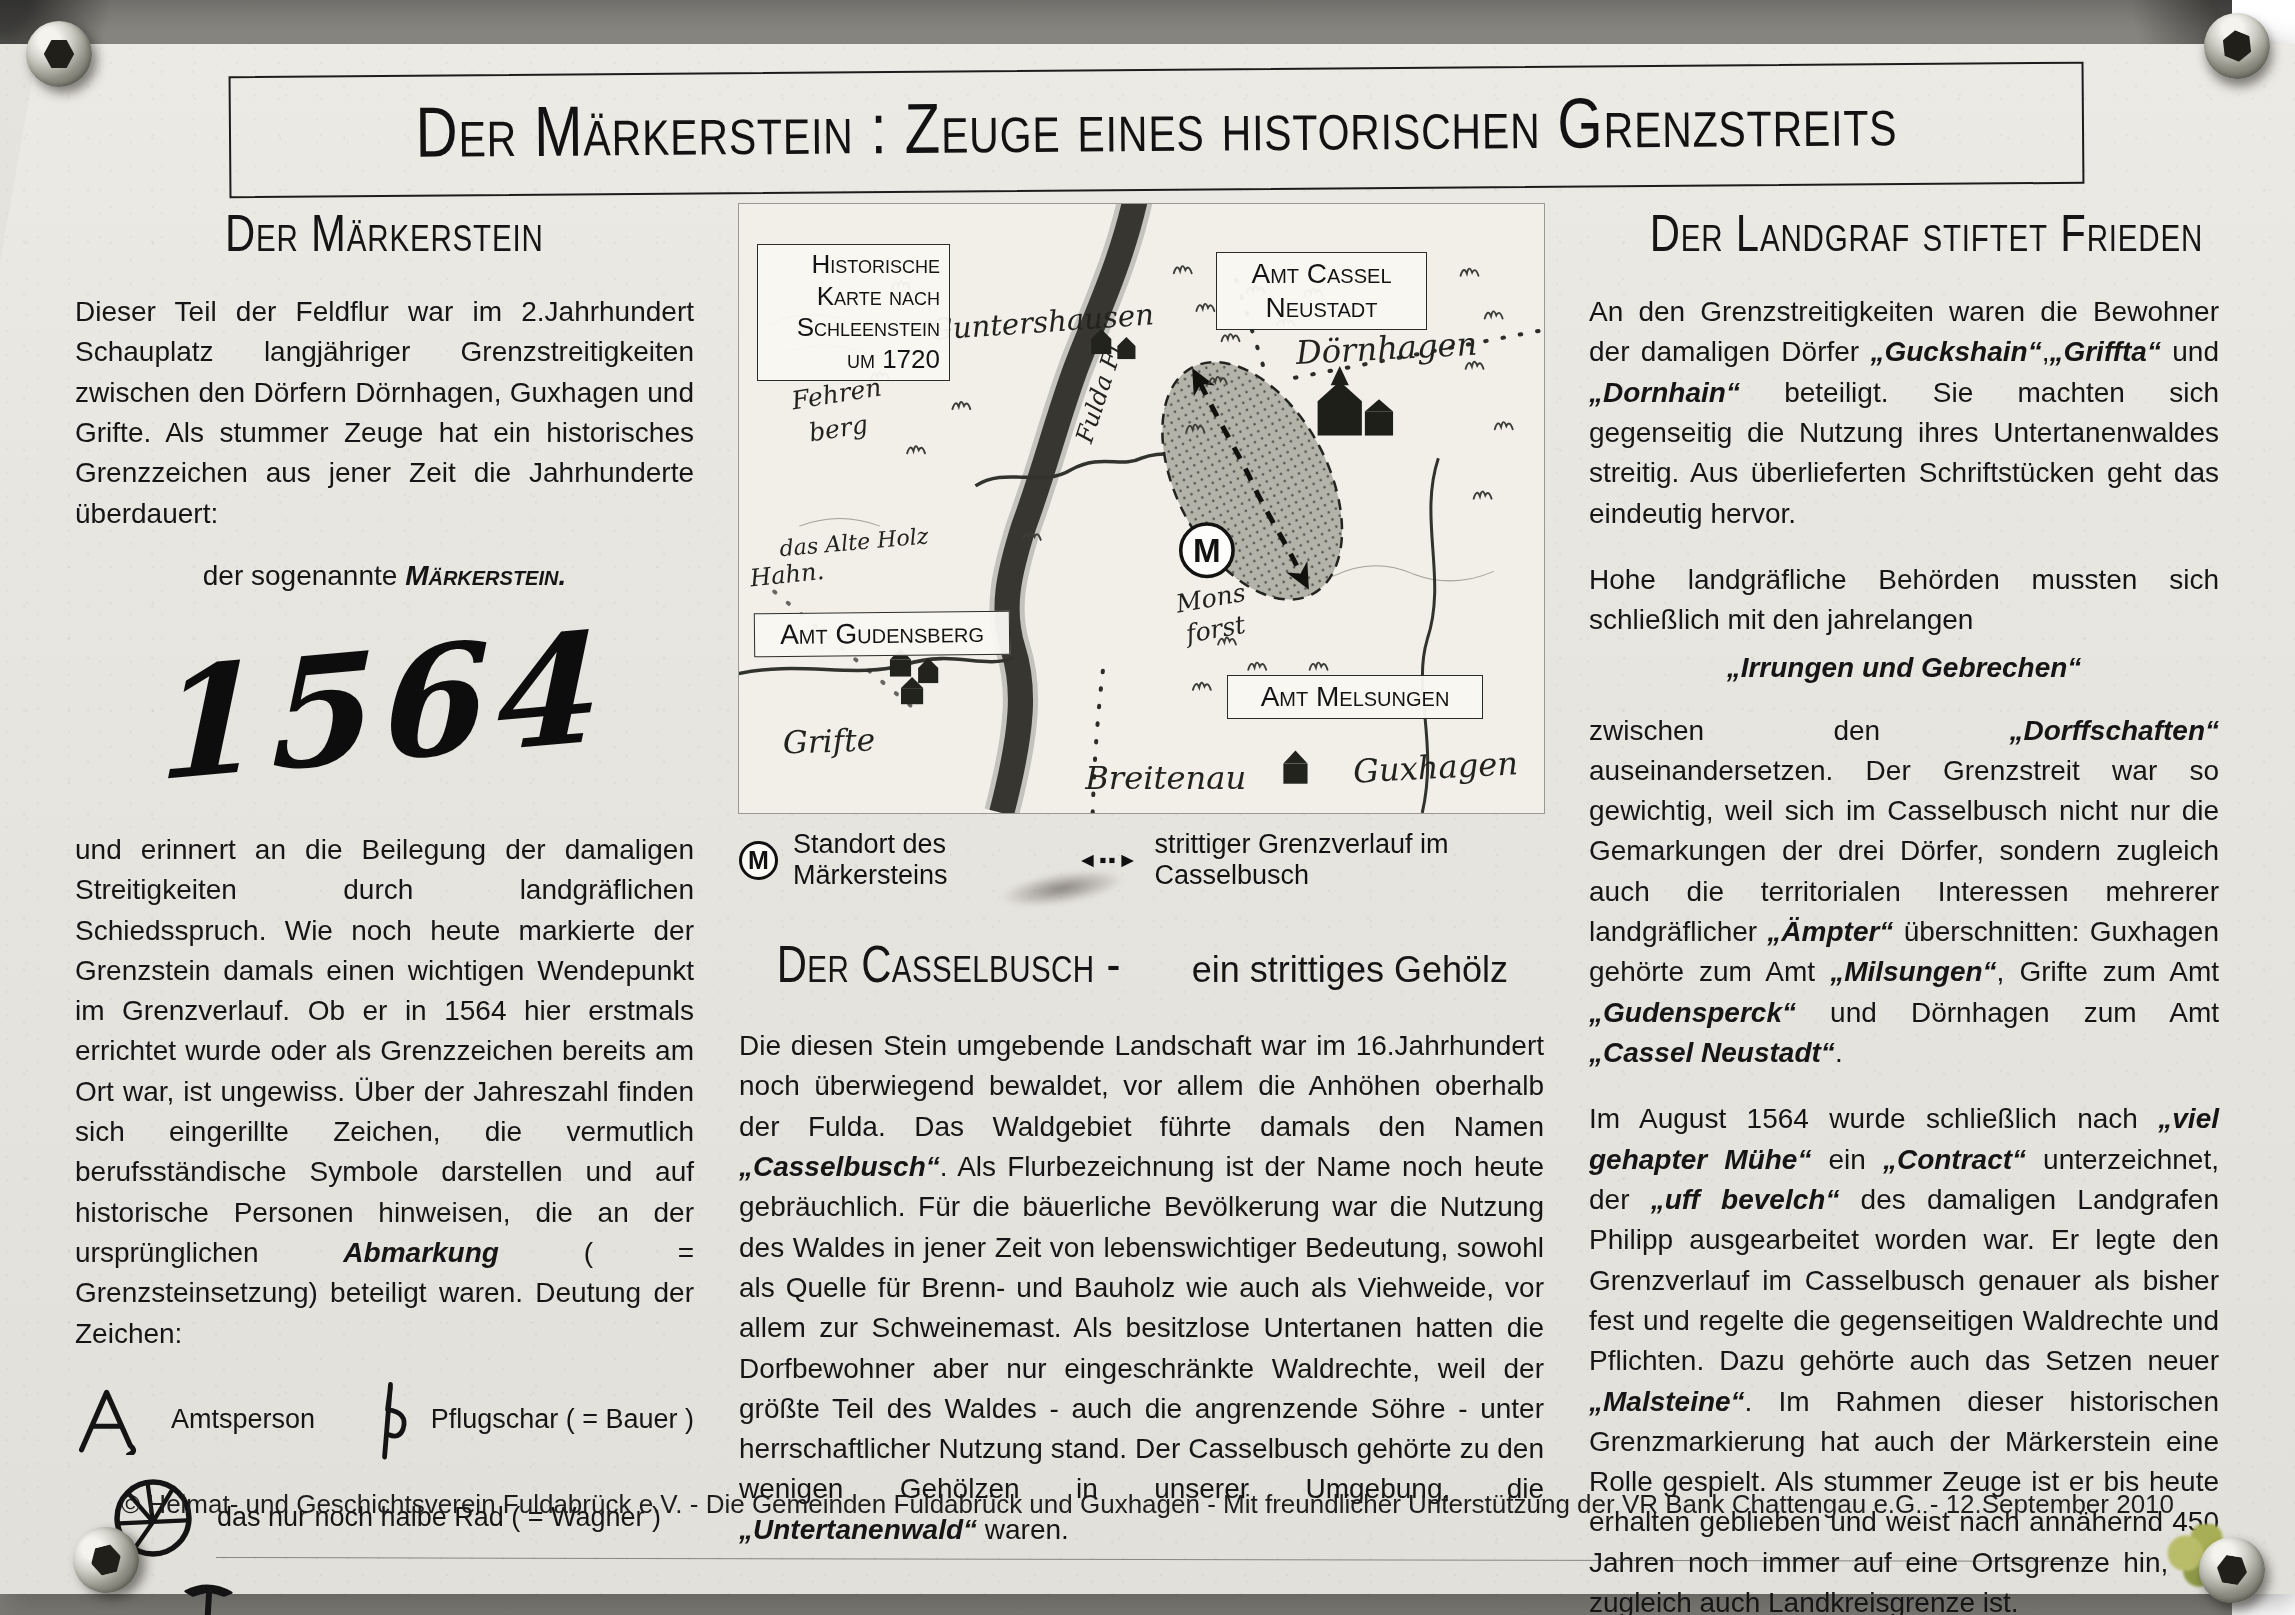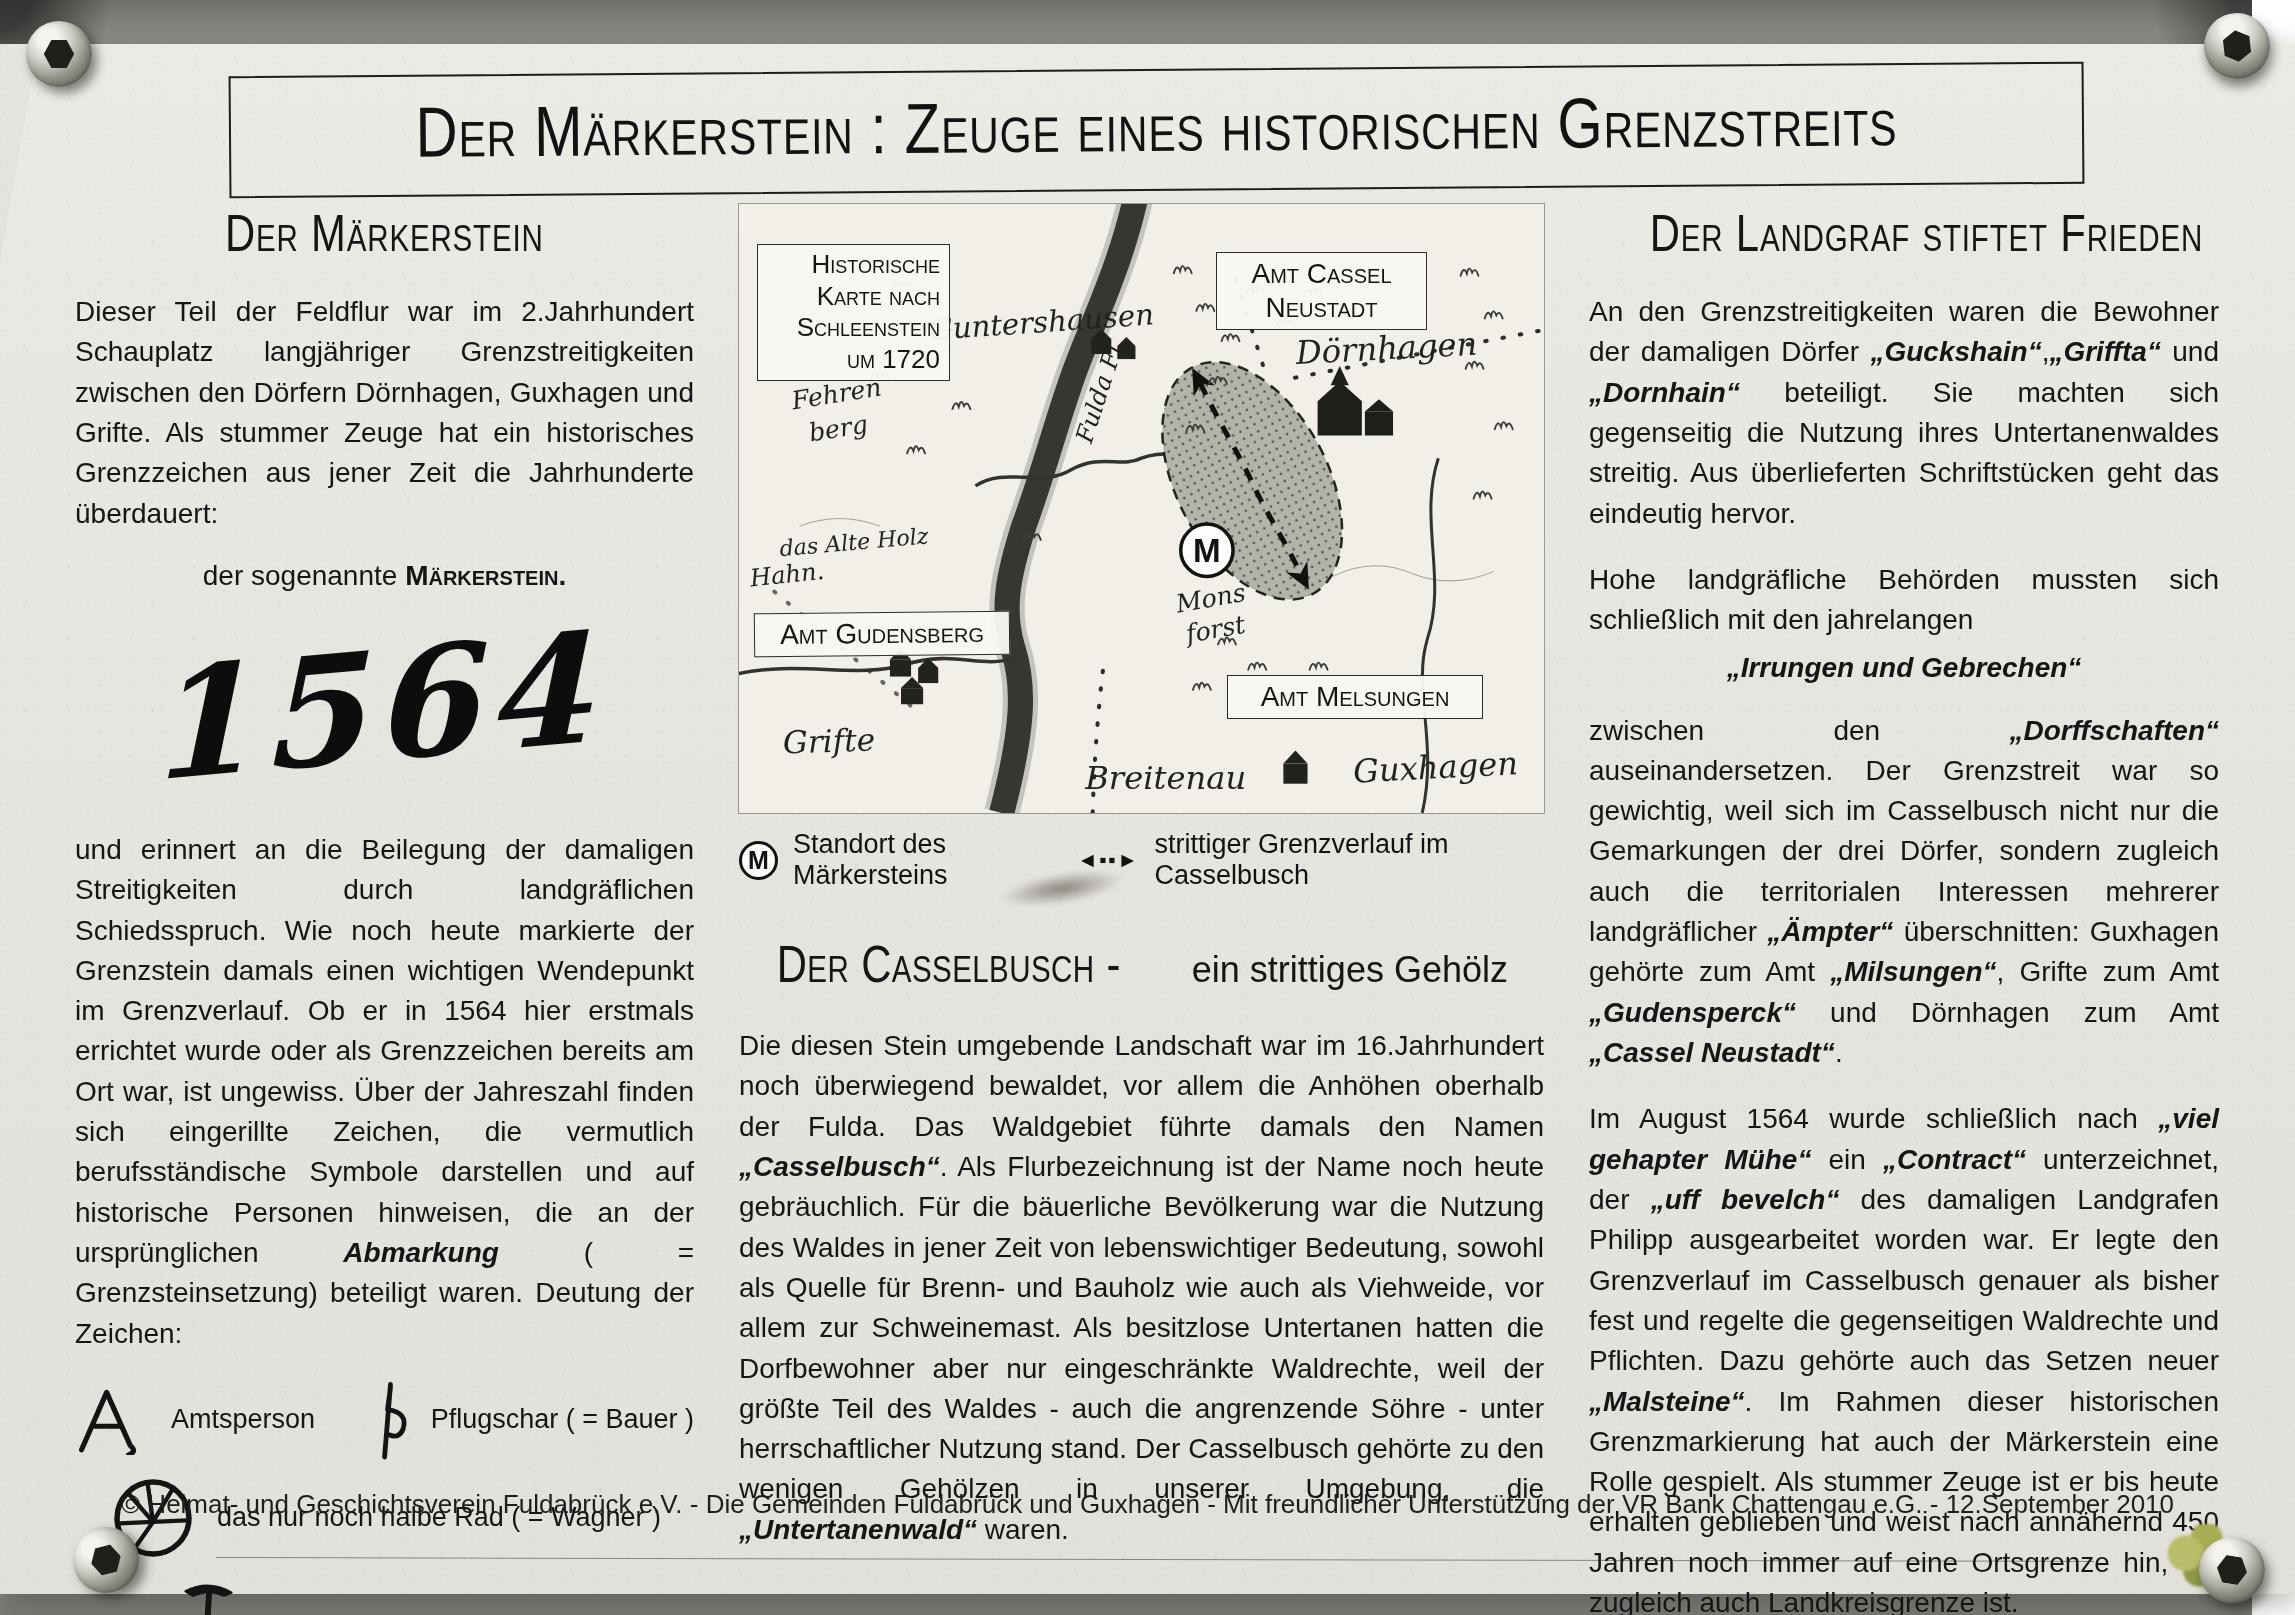--- a/index.html
+++ b/index.html
@@ -1,21 +1,21 @@
 <!DOCTYPE html>
 <html style="font-size:8px"><head>
 <meta charset="utf-8">
 <style>
   html,body{margin:0;padding:0;width:2295px;height:1616px;overflow:hidden;
     font-family:"Liberation Sans","DejaVu Sans",sans-serif;}
   .photo{position:relative;width:2232px;height:1616px;
     background:
       radial-gradient(circle at 0% 0%, rgba(0,0,0,.55) 0 30px, transparent 111px),
       radial-gradient(circle at 100% 0%, rgba(0,0,0,.45) 0 20px, transparent 101px),
-      linear-gradient(180deg,#6f6e6a 0,#a3a29c 60px,#a3a29c 1549px,#7c7b76 100%); padding-left: 20px;}
+      linear-gradient(180deg,#6f6e6a 0,#a3a29c 60px,#a3a29c 1549px,#7c7b76 100%);}
   .plaque{position:absolute;left:0;top:44px;width:2295px;height:1550px;
     background:
       radial-gradient(circle at 22% 18%, rgba(0,0,0,.035) 0 1px, transparent 1.5px),
       radial-gradient(circle at 64% 52%, rgba(0,0,0,.04) 0 1px, transparent 1.5px),
       radial-gradient(circle at 38% 81%, rgba(0,0,0,.03) 0 1.5px, transparent 2px),
       linear-gradient(100deg, rgba(0,0,0,.028) 0 1.5%, transparent 1.5% 9%),
       linear-gradient(180deg,#eceae5 0,#e7e5e0 40%,#e2e0da 100%);
     background-size: 31px 23.6px, 42px 36px, 64px 52px, 100% 100%, 100% 100%;
     box-shadow:0 7px 30px rgba(0,0,0,.35);}
   .em{font-weight:bold;font-style:italic;}
@@ -24,21 +24,21 @@
   .title-box{position:absolute;left:229px;top:25px;width:1841px;border:2.5px solid #1c1c1c;
     text-align:center;padding:15px 5px 22px;transform:rotate(-.45deg);}
   .title{font-size:71px;font-weight:400;letter-spacing:1px;color:#121212;font-variant:small-caps;}
 
   .columns{position:absolute;left:75px;top:160px;width:2145px;display:grid;
     grid-template-columns:619px 805px 630px;column-gap:45px;color:#151515;}
   .col-head{font-variant:small-caps;font-size:51px;font-weight:400;letter-spacing:1px;
     text-align:center;margin:0 0 29px;white-space:nowrap;}
   p,.para{font-size:28px;line-height:1.44;text-align:justify;margin:0 0 26px;}
   .callout{text-align:center;font-size:28px;margin:3px 0 25px;}
-  .callout-name{font-weight:bold;font-variant:small-caps;}
+  .callout-name{font-weight:bold;font-variant:small-caps;font-style:italic;}
   .year{font-family:"DejaVu Serif",serif;font-style:italic;font-weight:bold;font-size:151px;
     text-align:center;transform:rotate(-5deg) skewX(-6deg);margin:5px 0 35px;letter-spacing:8px;color:#0d0d0d;}
 
   .sym-block{margin-top:6px;}
   .sym-row{display:flex;align-items:center;margin:0 0 15px;text-align:center;}
   .sym-pair{display:flex;align-items:center;}
   .sym-icon{flex:0 0 auto;margin-right:21px;}
   .sym-icon svg{display:block;}
   .sym-label{font-size:27px;white-space:nowrap;}
   .indent1{margin-left:35px;} .indent2{margin-left:106px;}

